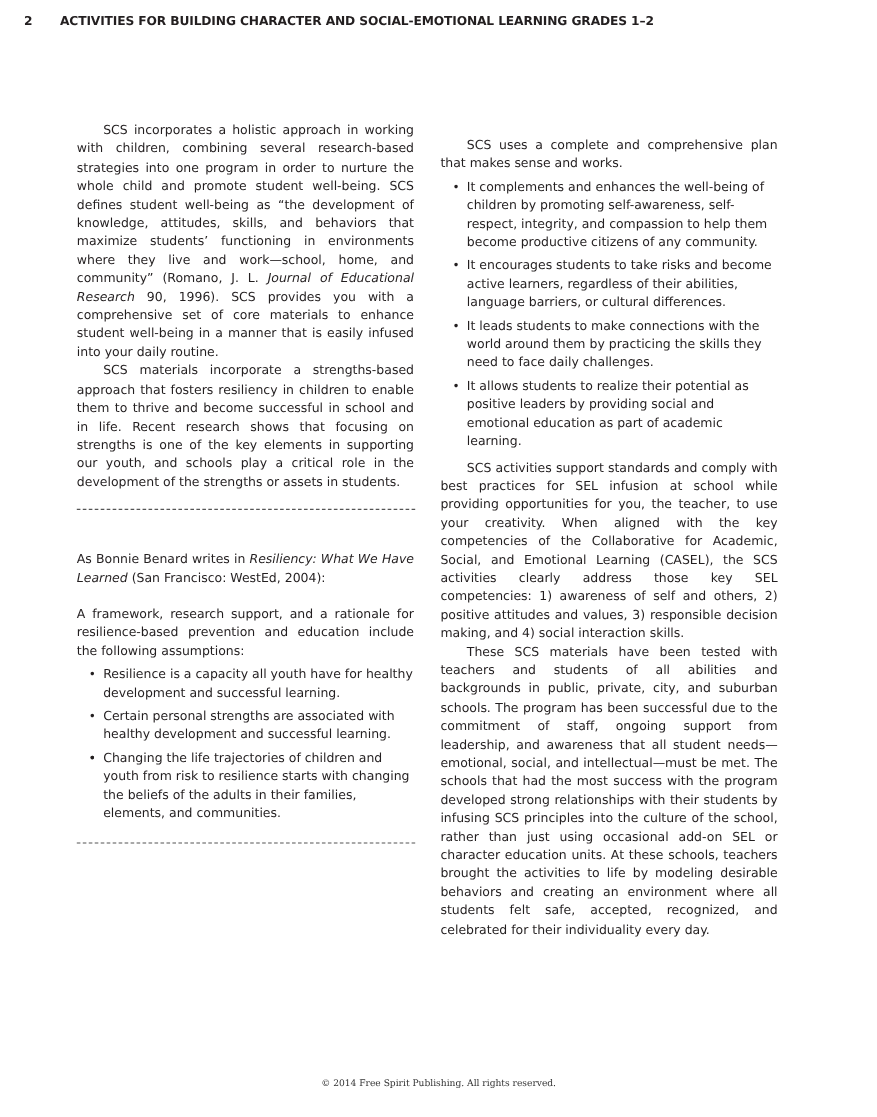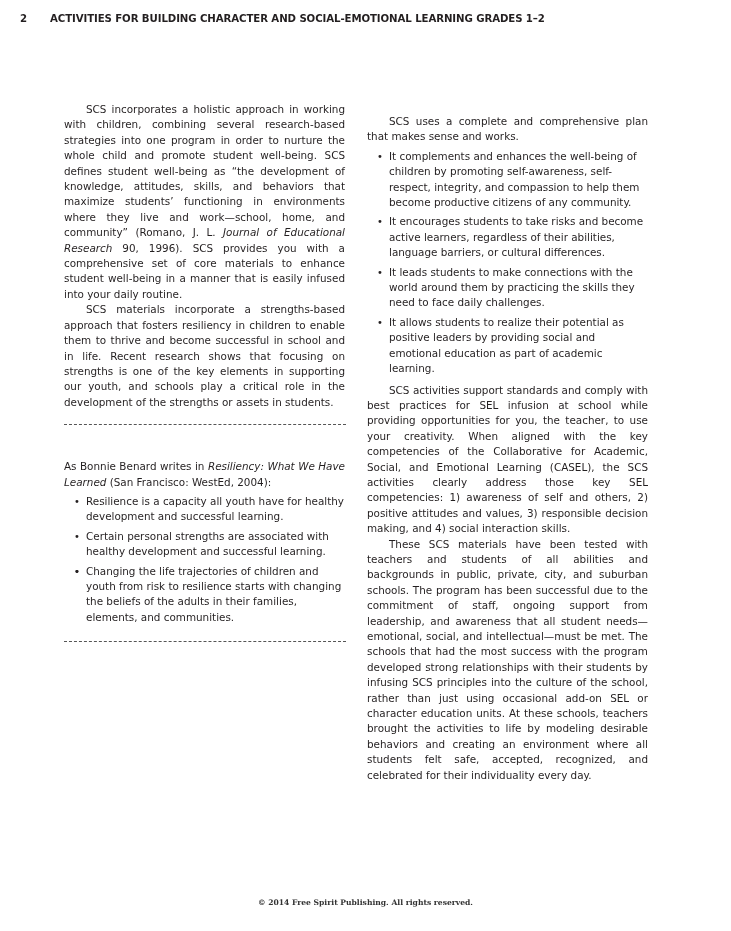--- a/index.html
+++ b/index.html
@@ -29,39 +29,40 @@
   ul li .bullet {
     position: absolute; left: 10px; top: 0; font-size: 10px;
   }
   .dash {
     height: 0; border-top: 1.4px dashed #555; margin: 0;
     width: 282px;
   }
   em { font-style: italic; }
   .footer {
     position: absolute; left: 0; width: 731px; top: 898px; text-align: center;
-    font-family: "DejaVu Serif", serif; font-size: 7.6px; font-weight: bold;
+    font-family: "DejaVu Serif", serif; font-size: 7.6px; font-weight: normal;
     color: #333;
   }
 </style>
 </head>
 <body>
 
 <div class="running-head">
   <span class="pnum">2</span>
   <span>ACTIVITIES FOR BUILDING CHARACTER AND SOCIAL-EMOTIONAL LEARNING GRADES 1–2</span>
 </div>
 
 <div class="col left">
   <p class="indent"><span>SCS incorporates a holistic approach in working with children, combining several research-based strategies into one program in order to nurture the whole child and promote student well-being. SCS defines student well-being as “the development of knowledge, attitudes, skills, and behaviors that maximize students’ functioning in environments where they live and work—school, home, and community” (Romano, J. L. </span><em>Journal of Educational Research</em><span> 90, 1996). SCS provides you with a comprehensive set of core materials to enhance student well-being in a manner that is easily infused into your daily routine.</span></p>
   <p class="indent">SCS materials incorporate a strengths-based approach that fosters resiliency in children to enable them to thrive and become successful in school and in life. Recent research shows that focusing on strengths is one of the key elements in supporting our youth, and schools play a critical role in the development of the strengths or assets in students.</p>
 
   <div style="margin-top:14px;">
     <div class="dash"></div>
     <p style="margin-top:34px;"><span>As Bonnie Benard writes in </span><em>Resiliency: What We Have Learned</em><span> (San Francisco: WestEd, 2004):</span></p>
+    <p style="margin-top:15px;">A framework, research support, and a rationale for resilience-based prevention and education include the following assumptions:</p>
     <ul>
       <li><span class="bullet">•</span><span>Resilience is a capacity all youth have for healthy development and successful learning.</span></li>
       <li><span class="bullet">•</span><span>Certain personal strengths are associated with healthy development and successful learning.</span></li>
       <li><span class="bullet">•</span></li>
       <li><span class="bullet">•</span><span>Changing the life trajectories of children and youth from risk to resilience starts with changing the beliefs of the adults in their families, elements, and communities.</span></li>
     </ul>
     <div class="dash" style="margin-top:16px;"></div>
   </div>
 </div>
 

